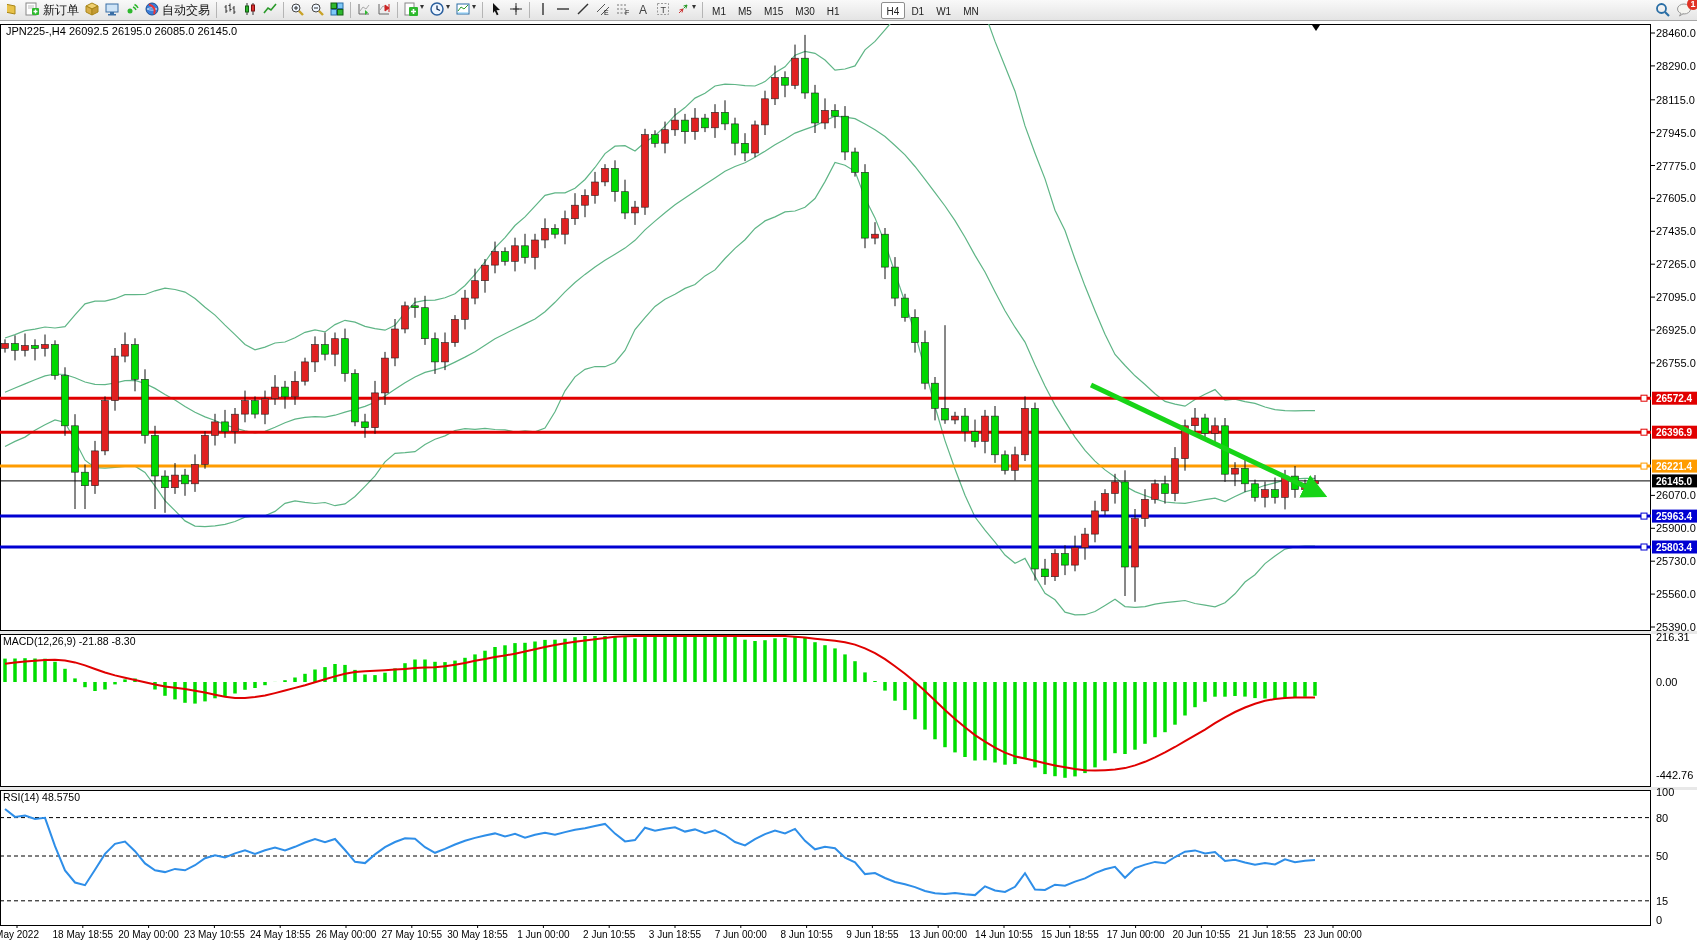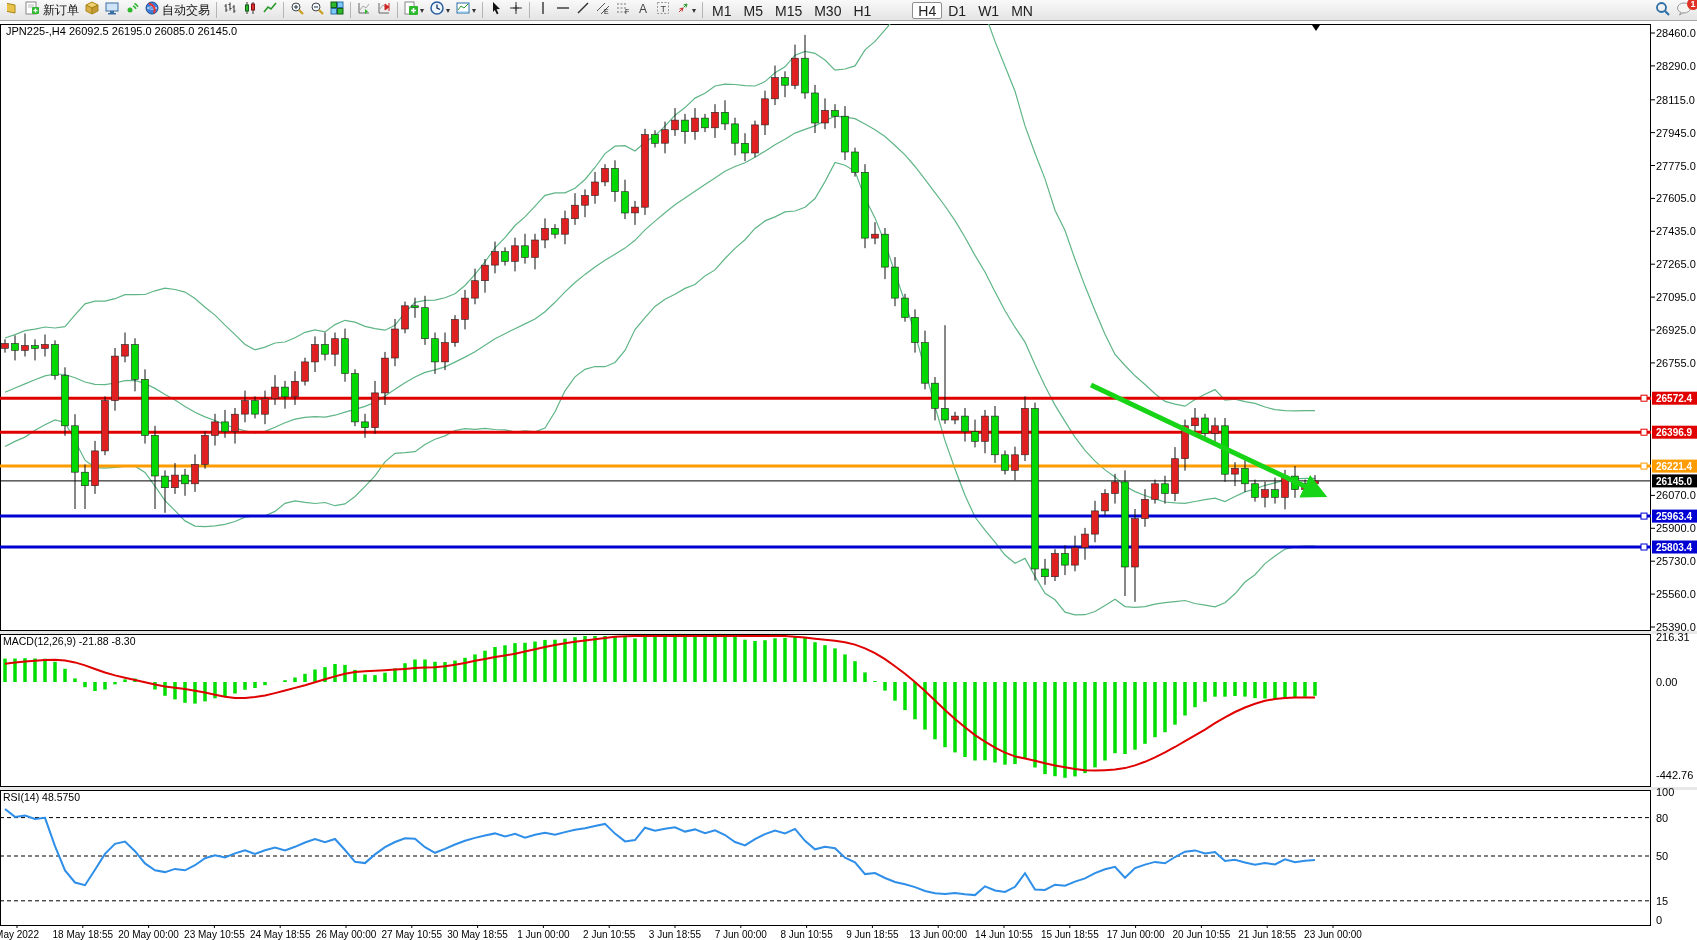--- a/index.html
+++ b/index.html
@@ -1,25 +1,25 @@
 <!DOCTYPE html>
 <html><head>
 <meta charset="utf-8">
 <style>
   html,body{margin:0;padding:0;background:#fff;width:1697px;height:940px;overflow:hidden;
     font-family:"Liberation Sans", sans-serif;-webkit-font-smoothing:antialiased;}
   .app{width:1697px;height:940px;position:relative;background:#fff;}
   .toolbar{height:21px;display:flex;align-items:center;background:linear-gradient(#f9f9f9,#e4e4e4);
     border-bottom:1px solid #a6a6a6;padding:0 2px;box-sizing:border-box;}
-  .tbtn{height:19px;min-width:20px;display:flex;align-items:center;justify-content:center;
+  .tbtn{height:19px;min-width:20px;display:flex;align-items:flex-start;justify-content:center;
     padding:0 2px;border:1px solid transparent;border-radius:2px;box-sizing:border-box;cursor:default;}
   .tbtn .lbl{font-size:12px;color:#111;margin-left:3px;white-space:nowrap;}
   .tbtn .caret{font-size:8px;color:#333;margin-left:2px;}
   .tsep{width:1px;height:16px;background:#b5b5b5;margin:0 3px;}
-  .tf{font-size:14px;color:#222;padding:1px 5px;height:17px;line-height:15px;border:1px solid transparent;box-sizing:border-box;}
+  .tf{font-size:10px;color:#222;padding:1px 5px;height:17px;line-height:15px;border:1px solid transparent;box-sizing:border-box;}
   .tf.active{background:#fff;border:1px solid #8e8e8e;border-radius:2px;margin-left:35px;}
   .tright{margin-left:auto;display:flex;align-items:center;}
   .badge{position:absolute;top:-4px;right:-5px;background:#e03224;color:#fff;font-size:9px;font-weight:bold;
     border-radius:50%;width:12px;height:12px;line-height:12px;text-align:center;}
   svg text{font-family:"Liberation Sans", sans-serif;}
 </style>
 </head>
 <body>
 
 <div class="app">

